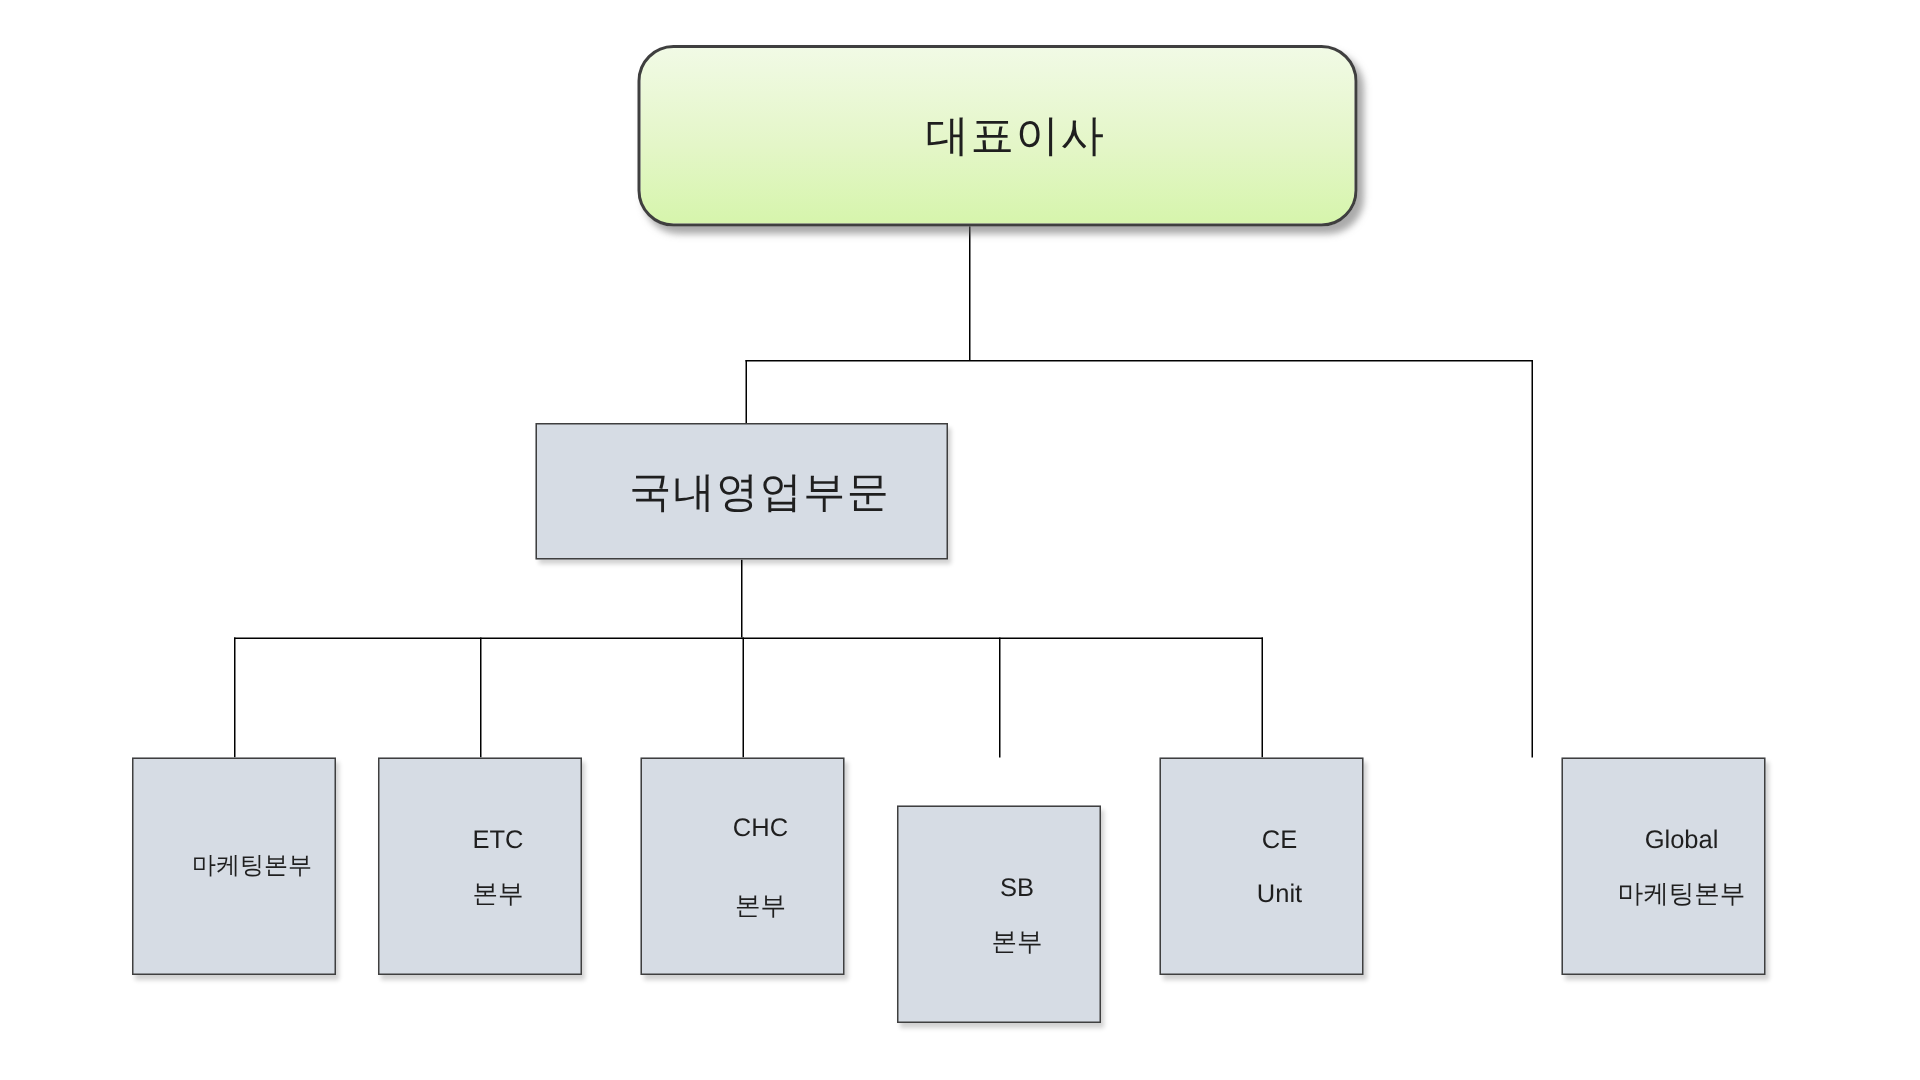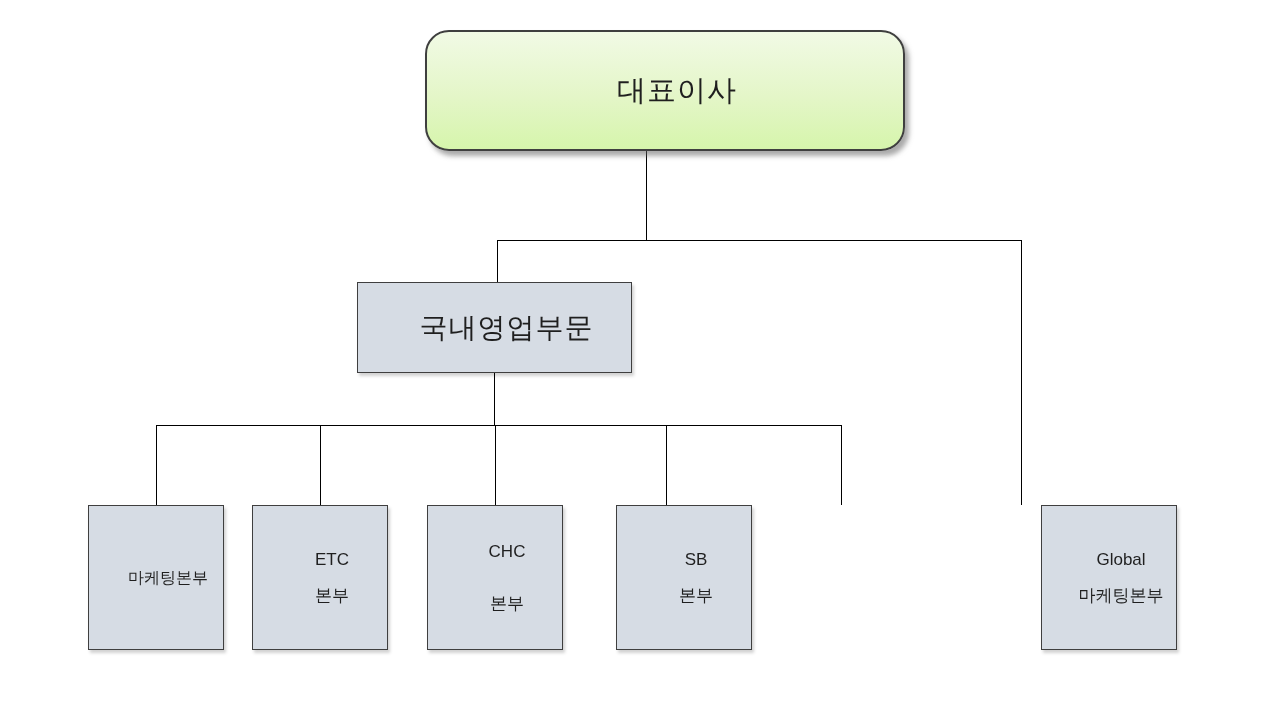--- a/index.html
+++ b/index.html
@@ -46,21 +46,21 @@
     width: 136px; height: 145px;
     background: #d6dce4;
     border: 1px solid #3f3f3f;
     box-shadow: 2px 3px 3px rgba(0,0,0,0.18);
     font-size: 17px;
     line-height: 36px;
   }
   .dept-0 { left: 88px; font-size: 16px; }
   .dept-1 { left: 252px; }
   .dept-2 { left: 427px; gap: 16px; }
-  .dept-3 { left: 616px; }
+  .dept-3 { left: 598px; margin-top: 32px; }
   .dept-4 { left: 773px; }
   .dept-5 { left: 1009px; margin-left: 32px; }
   .connector {
     position: absolute;
     background: #000000;
   }
   .c-v { width: 1px; }
   .c-h { height: 1px; }
   
   .c1 { left: 646px; top: 151px; height: 89px; }          
@@ -113,19 +113,23 @@
   <div class="node dept-node dept-2">
     <span>CHC</span>
     <span>본부</span>
   </div>
 
   <div class="node dept-node dept-3">
     <span>SB</span>
     <span>본부</span>
   </div>
 
+  <div class="node dept-node dept-4">
+    <span>CE</span>
+    <span>Unit</span>
+  </div>
 
   <div class="node dept-node dept-5">
     <span>Global</span>
     <span>마케팅본부</span>
   </div>
 
 </div>
 
 </body></html>

